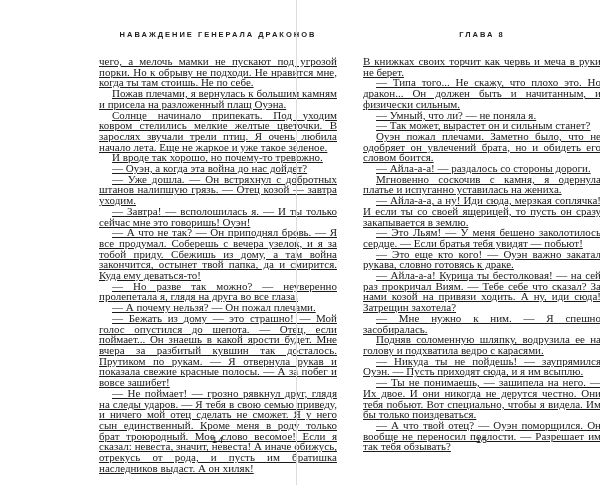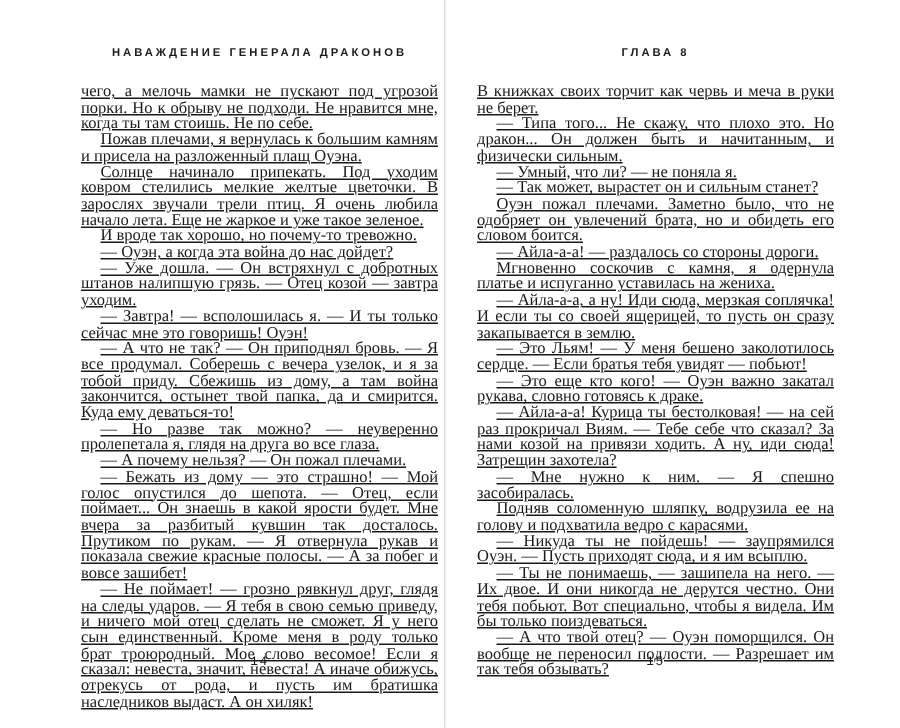--- a/index.html
+++ b/index.html
@@ -25,20 +25,21 @@
     top: 0;
     width: 1px;
     height: 485px;
     background: #dcdcdc;
   }
   .page {
     position: absolute;
     top: 30px;
     width: 238px;
     height: 430px;
+    margin-left: 45px;
   }
   .page-left  { left: 54px;  }
   .page-right { left: 318px; }
   .page-header {
     font-family: "Liberation Sans", sans-serif;
     font-weight: bold;
     font-size: 7.5px;
     letter-spacing: 2px;
     text-align: center;
     color: #1c1c1c;

